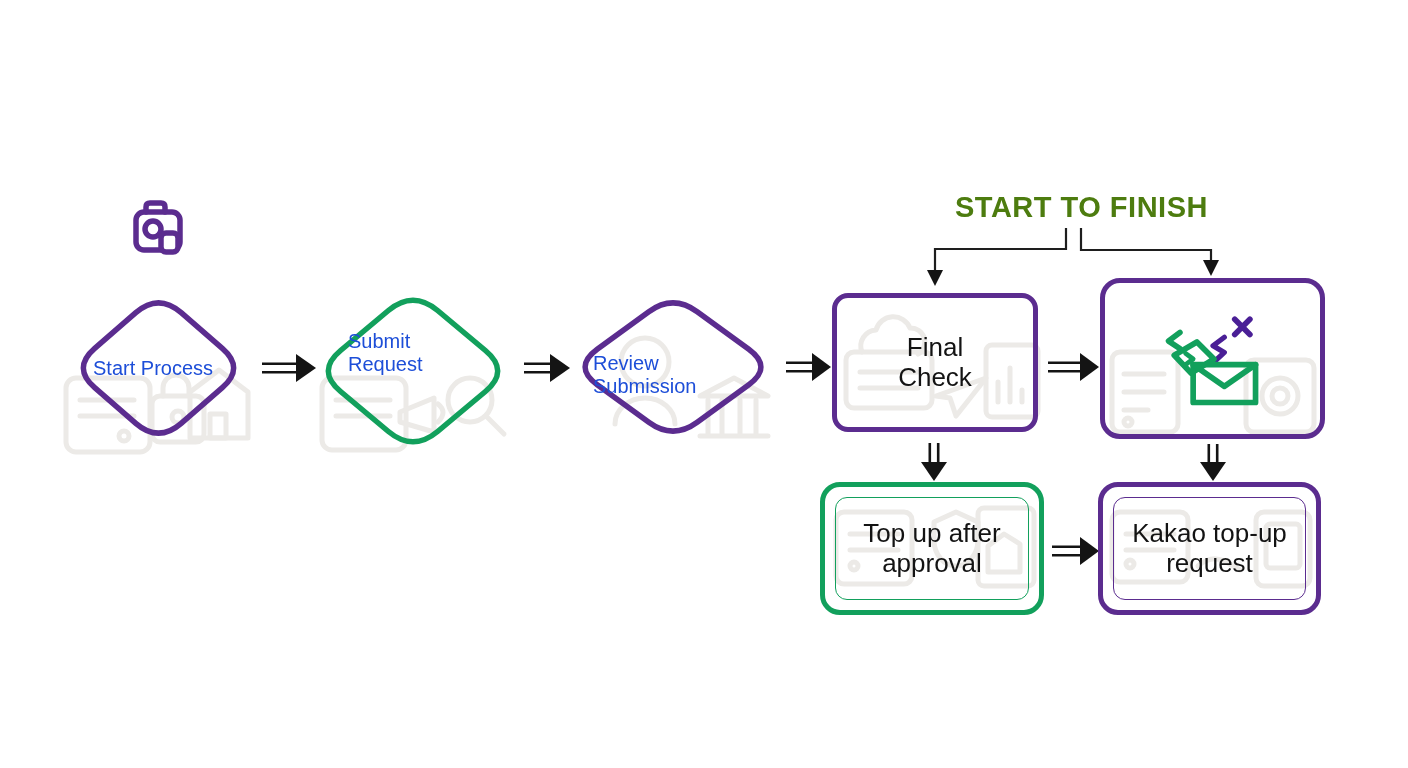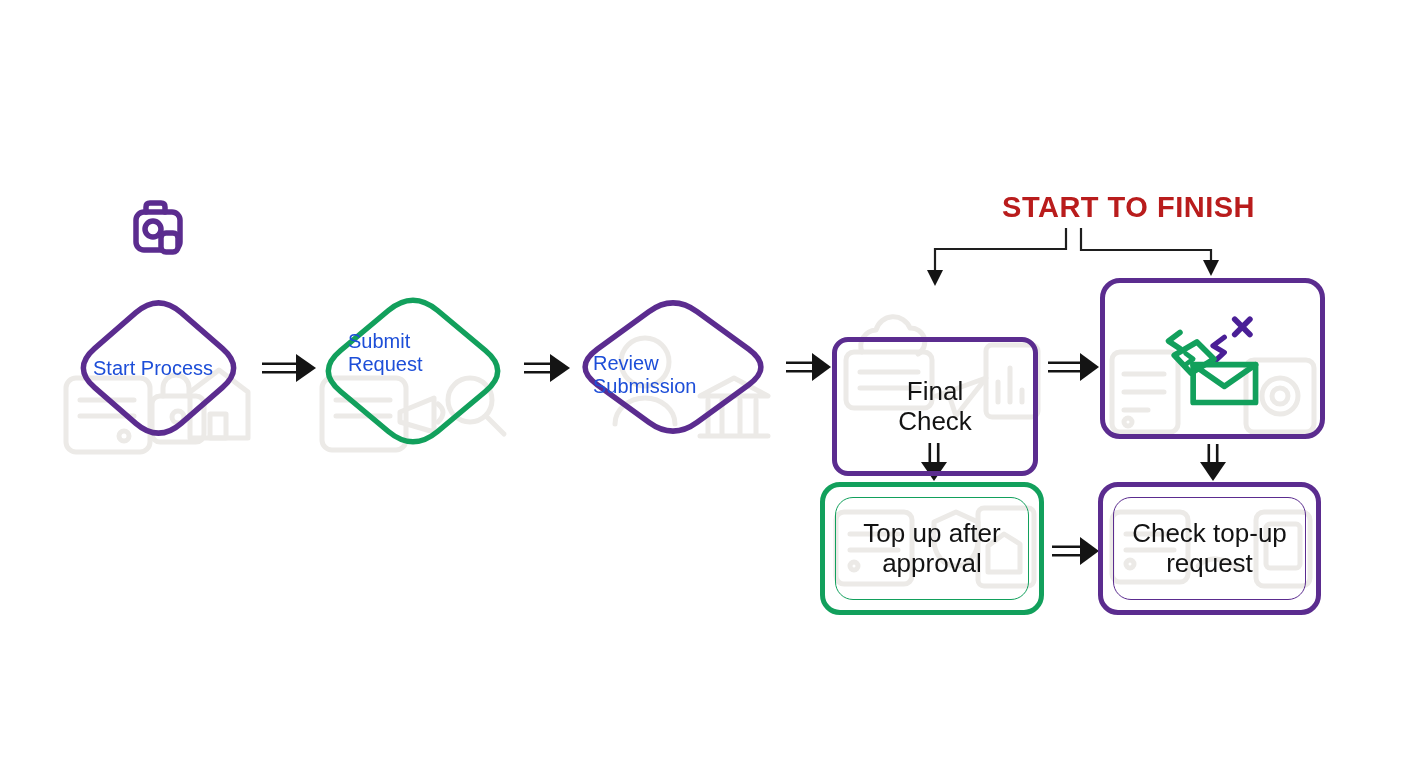--- a/index.html
+++ b/index.html
@@ -15,29 +15,29 @@
   .arrow-line{stroke:var(--ink,#141414);stroke-width:2.6;fill:none;}
   .arrow-head{fill:var(--ink,#141414);stroke:none;}
   .branch-line{stroke:#1e1e1e;stroke-width:2.2;fill:none;}
   .wm{stroke:#eceae7;fill:none;stroke-width:5;stroke-linejoin:round;stroke-linecap:round;}
 
   .node-label{
     position:absolute;transform:translate(-50%,-50%);
     text-align:left;font-size:20px;line-height:1.15;color:#1d4ed8;
   }
   .title{
-    position:absolute;left:955px;top:191px;width:300px;text-align:right;
-    font-size:29px;font-weight:bold;letter-spacing:.5px;color:#b91c1c;white-space:nowrap;
+    position:absolute;left:955px;top:191px;width:300px;text-align:left;
+    font-size:29px;font-weight:bold;letter-spacing:.5px;color:#4d7c0f;white-space:nowrap;
   }
   .box{position:absolute;box-sizing:border-box;display:flex;align-items:center;justify-content:center;background:transparent;}
   .box.purple{border:5px solid var(--purple,#5B2C8F);}
   .box.green{border:5px solid var(--green,#12A05C);}
-  .box.r16{border-radius:16px;margin-top:44px;}
+  .box.r16{border-radius:16px;}
   .box.r20{border-radius:20px;}
-  .inner-frame{position:absolute;left:10px;top:10px;right:10px;bottom:10px;border-radius:18px;
+  .inner-frame{position:absolute;left:10px;top:10px;right:10px;bottom:10px;border-radius:12px;
     display:flex;align-items:center;justify-content:center;}
   .inner-frame.purple{border:1.5px solid var(--purple,#5B2C8F);}
   .inner-frame.green{border:1.5px solid var(--green,#12A05C);}
   .box-label{text-align:center;font-size:26px;line-height:1.15;color:#131313;}
   .icon-abs{position:absolute;}
 </style>
 </head>
 <body>
 
 <div class="canvas">
@@ -203,17 +203,17 @@
   </div>
 
   <div class="box green r20" style="left:820px;top:482px;width:224px;height:133px">
     <div class="inner-frame green">
       <div class="box-label" style="width:165px">Top up after approval</div>
     </div>
   </div>
 
   <div class="box purple r20" style="left:1098px;top:482px;width:223px;height:133px">
     <div class="inner-frame purple">
-      <div class="box-label" style="width:175px">Check top-up request</div>
+      <div class="box-label" style="width:175px">Kakao top-up request</div>
     </div>
   </div>
 
 </div>
 
 </body></html>

